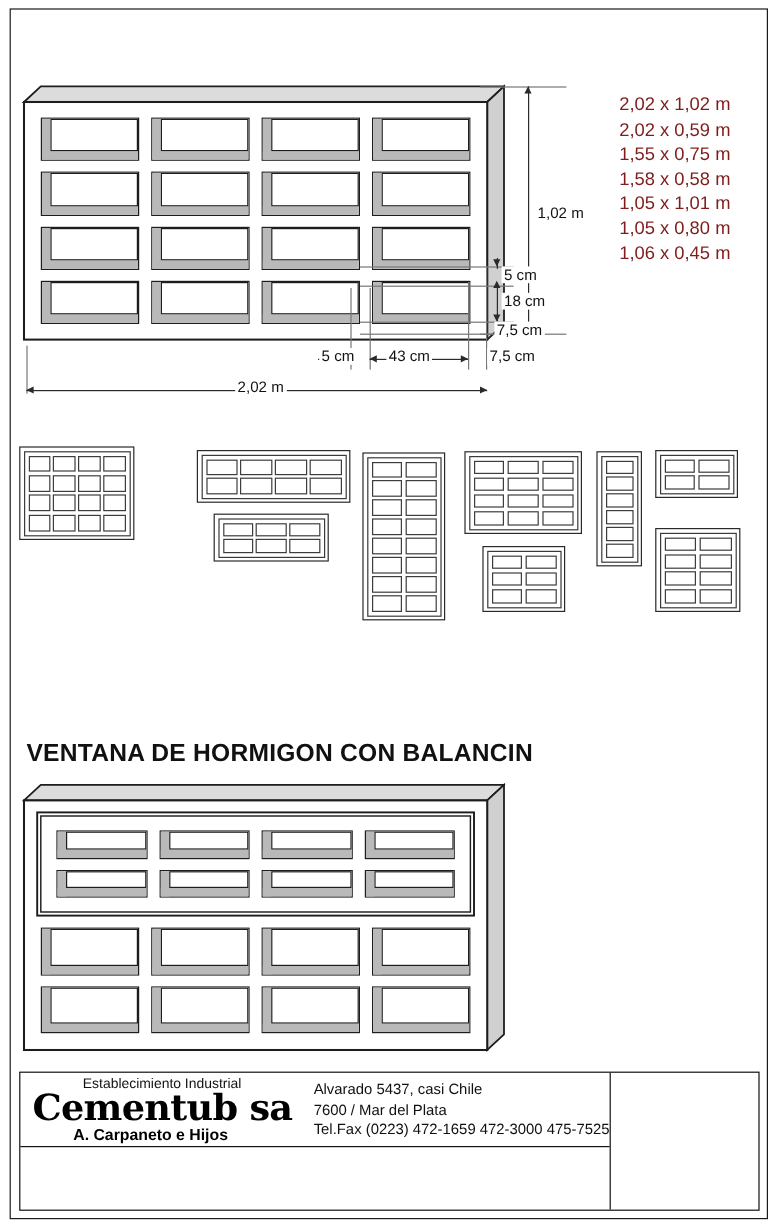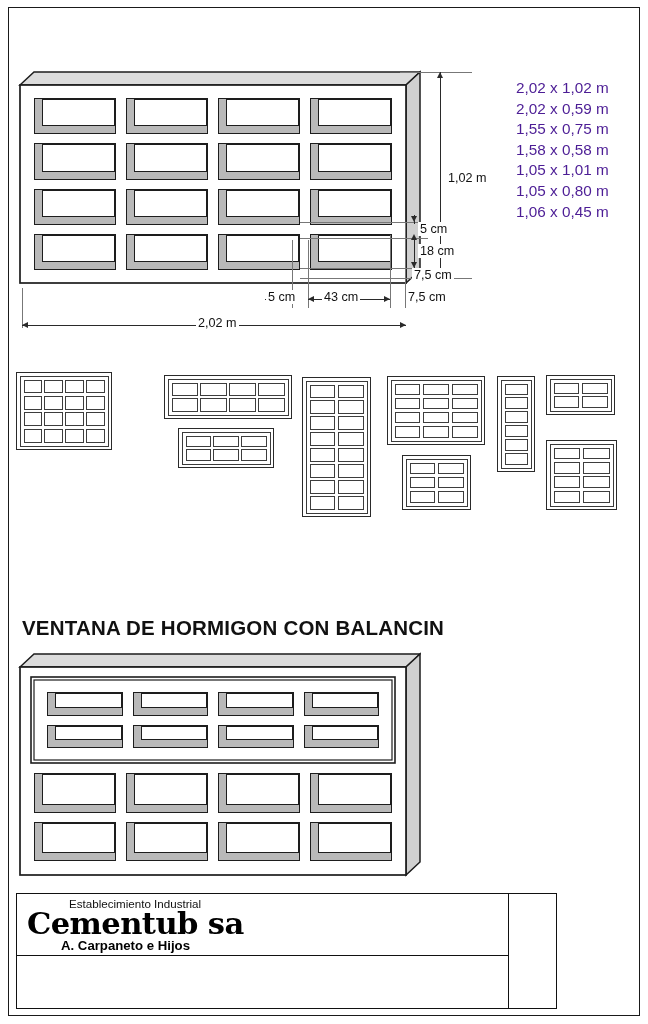--- a/index.html
+++ b/index.html
@@ -40,21 +40,21 @@
   }
   #title-fija { left: 22px; top: 31px; }
   #title-balancin { left: 22px; top: 616px; }
 
   
   .dim-list {
     position: absolute;
     font-size: 15.3px;
     line-height: 20.6px;
     white-space: nowrap;
-    color: #4c1d95;
+    color: #7f1d1d;
   }
   #dims-fija { left: 516px; top: 78px; }
   #dims-balancin { left: 508px; top: 657px; }
   
   .bigframe-wrap { position: absolute; }
 
   
   .pane {
     position: absolute;
     box-sizing: border-box;
@@ -126,21 +126,21 @@
   .arr-l { border-top: 3.2px solid transparent; border-bottom: 3.2px solid transparent; border-right: 6.5px solid #2a2a2a; }
   .arr-r { border-top: 3.2px solid transparent; border-bottom: 3.2px solid transparent; border-left: 6.5px solid #2a2a2a; }
   .arr-u { border-left: 3.2px solid transparent; border-right: 3.2px solid transparent; border-bottom: 6.5px solid #2a2a2a; }
   .arr-d { border-left: 3.2px solid transparent; border-right: 3.2px solid transparent; border-top: 6.5px solid #2a2a2a; }
 
   
   #titleblock {
     position: absolute;
     left: 16px;
     top: 893px;
-    width: 541px;
+    width: 617px;
     height: 116px;
     border: 1.7px solid #111;
     box-sizing: border-box;
     display: flex;
   }
   #tb-left {
     width: 492px;
     display: flex;
     flex-direction: column;
     border-right: 1.7px solid #111;
@@ -606,17 +606,22 @@
   </div>
 
   <div id="titleblock">
     <div id="tb-left">
       <div id="tb-upper">
         <div id="tb-logo">
           <div id="logo-estab">Establecimiento Industrial</div>
           <div id="logo-name">Cementub sa</div>
           <div id="logo-sub">A. Carpaneto e Hijos</div>
         </div>
+        <div id="tb-address">
+          <div class="addr-line">Alvarado 5437, casi Chile</div>
+          <div class="addr-line">7600 / Mar del Plata</div>
+          <div class="addr-line">Tel.Fax (0223) 472-1659  472-3000  475-7525</div>
+        </div>
       </div>
     </div>
   </div>
 
 </div>
 
 </body></html>

